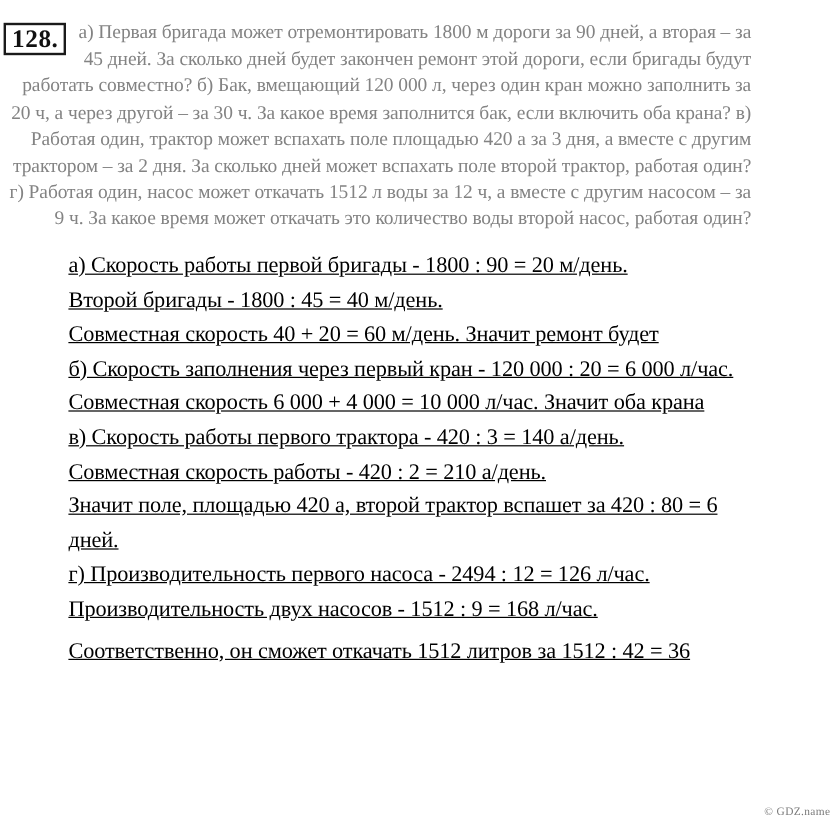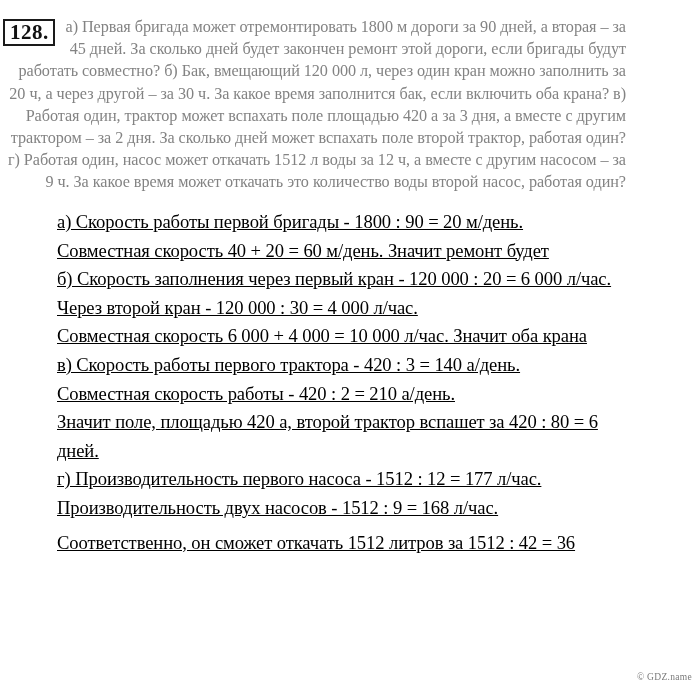--- a/index.html
+++ b/index.html
@@ -93,28 +93,28 @@
     <span class="para">а) Первая бригада может отремонтировать 1800 м дороги за 90 дней, а вторая – за 45 дней. За сколько дней будет закончен ремонт этой дороги, если бригады будут работать совместно?</span>
     <span class="para">б) Бак, вмещающий 120 000 л, через один кран можно заполнить за 20 ч, а через другой – за 30 ч. За какое время заполнится бак, если включить оба крана?</span>
     <span class="para">в) Работая один, трактор может вспахать поле площадью 420 а за 3 дня, а вместе с другим трактором – за 2 дня. За сколько дней может вспахать поле второй трактор, работая один?</span>
     <span class="para">г) Работая один, насос может откачать 1512 л воды за 12 ч, а вместе с другим насосом – за 9 ч. За какое время может откачать это количество воды второй насос, работая один?</span>
   </div>
 
 </div>
 
 <div id="solution-block">
   <div class="sol-line">а) Скорость работы первой бригады - 1800 : 90 = 20 м/день.</div>
+  <div class="sol-line">Второй бригады - 1800 : 45 = 40 м/день.</div>
   <div class="sol-line">Совместная скорость 40 + 20 = 60 м/день. Значит ремонт будет</div>
   <div class="sol-line">б) Скорость заполнения через первый кран - 120 000 : 20 = 6 000 л/час.</div>
-  <div class="sol-line">Через второй кран - 120 000 : 30 = 4 000 л/час.</div>
   <div class="sol-line">Совместная скорость 6 000 + 4 000 = 10 000 л/час. Значит оба крана</div>
   <div class="sol-line">в) Скорость работы первого трактора - 420 : 3 = 140 а/день.</div>
   <div class="sol-line">Совместная скорость работы - 420 : 2 = 210 а/день.</div>
   <div class="sol-line">Значит поле, площадью 420 а, второй трактор вспашет за 420 : 80 = 6</div>
   <div class="sol-line">дней.</div>
-  <div class="sol-line">г) Производительность первого насоса - 1512 : 12 = 177 л/час.</div>
+  <div class="sol-line">г) Производительность первого насоса - 2494 : 12 = 126 л/час.</div>
   <div class="sol-line">Производительность двух насосов - 1512 : 9 = 168 л/час.</div>
   <div class="sol-gap"></div>
   <div class="sol-line">Соответственно, он сможет откачать 1512 литров за 1512 : 42 = 36</div>
 
 </div>
 
 <div id="watermark">© GDZ.name</div>
 
 </body></html>

